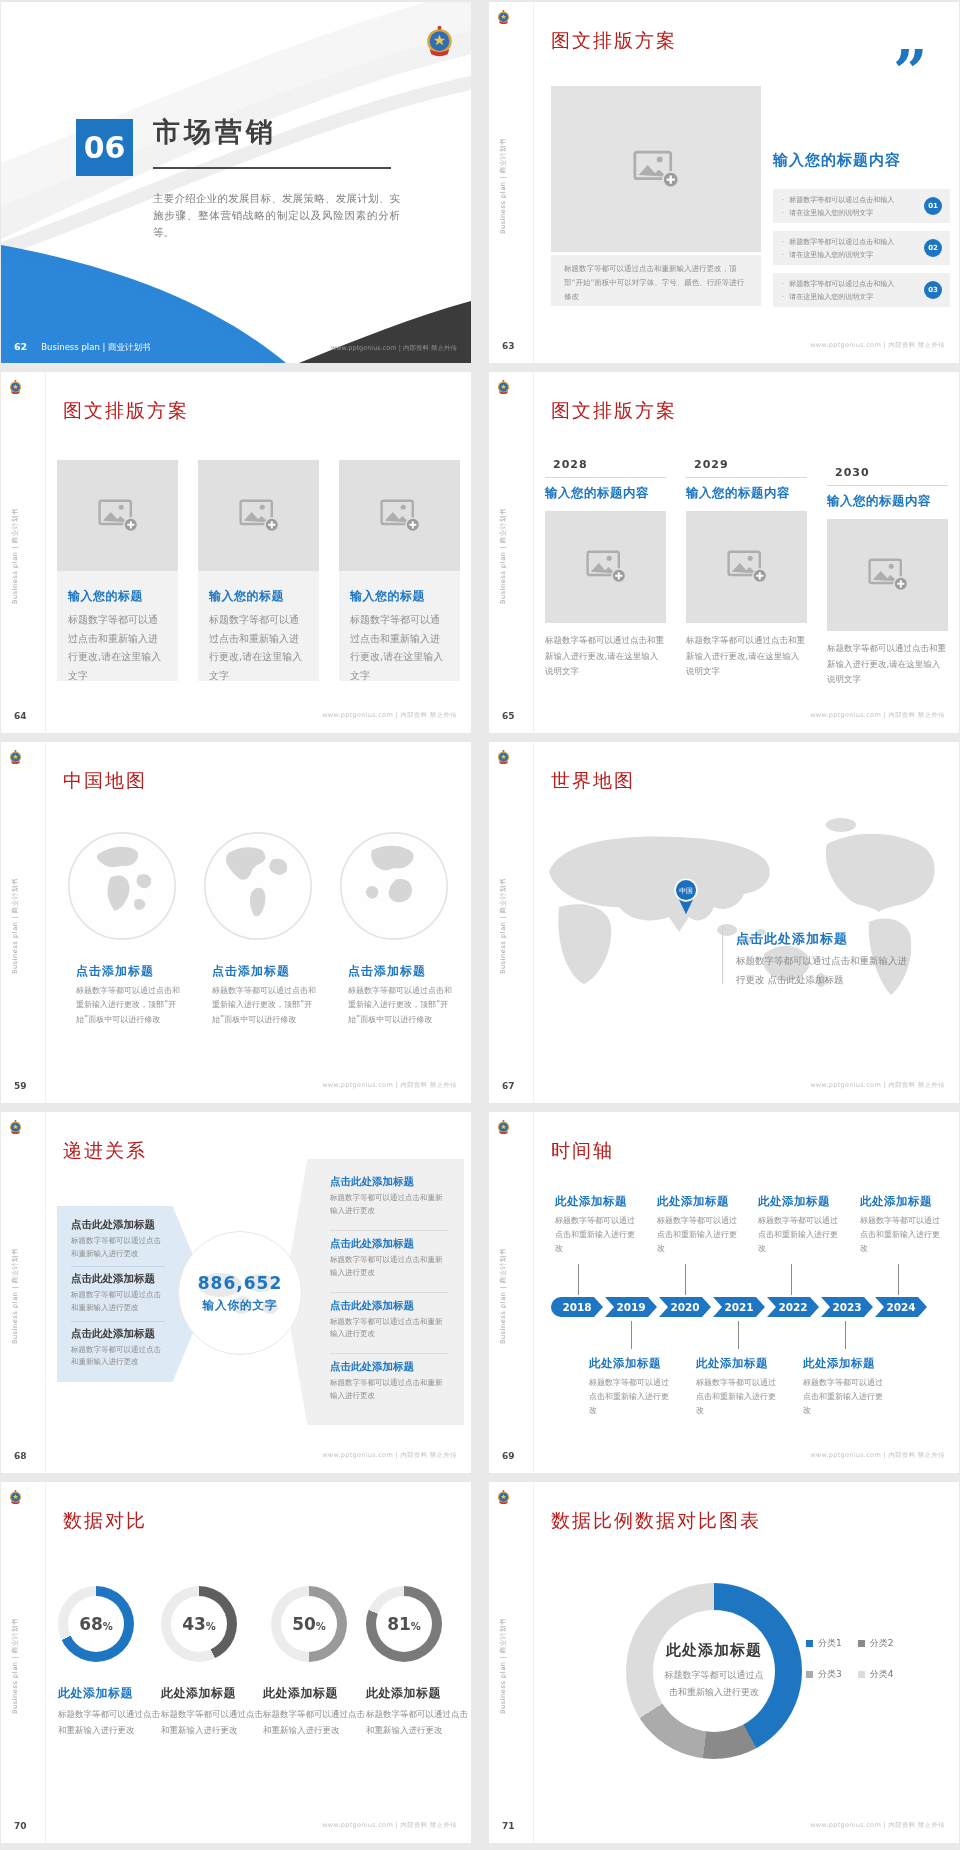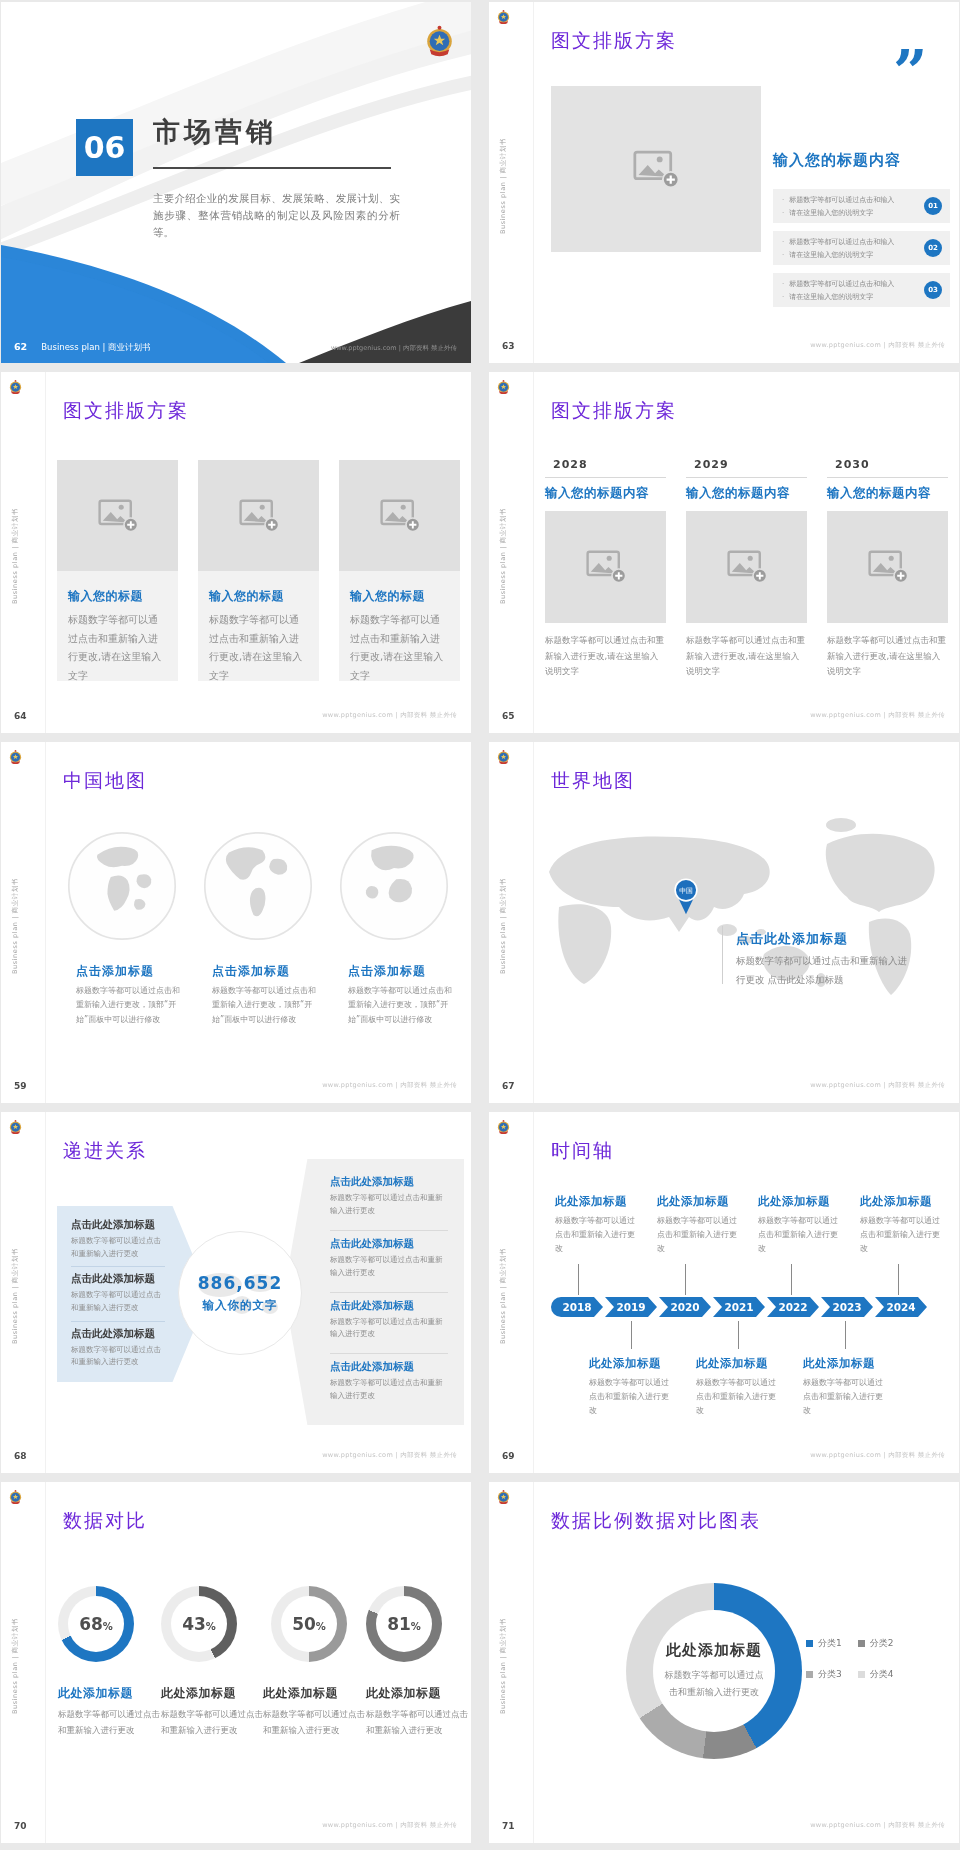--- a/index.html
+++ b/index.html
@@ -5,21 +5,21 @@
   html,body{margin:0;padding:0;background:#e9e9e9;}
   .wrap{width:960px;height:1850px;box-sizing:border-box;padding:2px 1px;display:grid;
         grid-template-columns:470px 470px;grid-auto-rows:361px;column-gap:18px;row-gap:9px;
         font-family:"DejaVu Sans","Liberation Sans",sans-serif;}
   .slide{position:relative;background:#fff;overflow:hidden;}
   
   .emblem{position:absolute;top:7px;left:7px;width:15px;height:17px;}
   .sidebar-v{position:absolute;left:-44px;top:178px;width:120px;height:12px;transform:rotate(-90deg);
              font-size:6.5px;color:#a3a3a3;letter-spacing:.6px;text-align:center;white-space:nowrap;}
   .vdiv{position:absolute;left:44px;top:0;bottom:0;width:1px;background:#f1f1f1;}
-  .s-title{position:absolute;left:62px;top:26px;font-size:19px;font-weight:500;color:#6d28d9;letter-spacing:2px;margin:0;}
+  .s-title{position:absolute;left:62px;top:26px;font-size:19px;font-weight:500;color:#b91c1c;letter-spacing:2px;margin:0;}
   .pgnum{position:absolute;left:13px;bottom:12px;font-size:9px;font-weight:bold;color:#4a4a4a;}
   .site{position:absolute;right:14px;bottom:13px;font-size:6.5px;color:#c3c3c3;letter-spacing:.3px;}
   .ph{background:#e3e3e3;display:flex;align-items:center;justify-content:center;position:absolute;}
   
   .cov-streaks{position:absolute;top:0;left:0;}
   .cov-waves{position:absolute;bottom:0;left:0;}
   .cov-emblem{position:absolute;top:22px;left:422px;width:33px;height:36px;}
   .cov-num{position:absolute;left:75px;top:117px;width:57px;height:57px;background:#1E76C2;color:#fff;
            font-size:30px;font-weight:bold;display:flex;align-items:center;justify-content:center;}
   .cov-title{position:absolute;left:152px;top:112px;font-size:27px;font-weight:bold;color:#3f3f3f;letter-spacing:4px;margin:0;}
@@ -157,20 +157,21 @@
     <h2 class="s-title">图文排版方案</h2>
     <div class="ph s63-img">
       <svg viewBox="0 0 50 42" width="46" height="39">
           <rect x="2" y="2" width="39" height="29" rx="2.5" fill="none" stroke="#aeaeae" stroke-width="3"></rect>
           <circle cx="29" cy="10" r="3.2" fill="#aeaeae"></circle>
           <path d="M6 27l10-11 8 9 4-4 9 8z" fill="#aeaeae"></path>
           <circle cx="41" cy="32" r="8.5" fill="#9c9c9c" stroke="#e3e3e3" stroke-width="2"></circle>
           <path d="M41 27.5v9M36.5 32h9" stroke="#fff" stroke-width="2.4"></path>
         </svg>
     </div>
+    <div class="s63-cap">标题数字等都可以通过点击和重新输入进行更改，顶部“开始”面板中可以对字体、字号、颜色、行距等进行修改</div>
     <div class="s63-quote">”</div>
     <div class="s63-head">输入您的标题内容</div>
 
     <div class="s63-card" style="top:187px">
       <div class="s63-line"><span class="bl">·</span><span>标题数字等都可以通过点击和输入</span></div>
       <div class="s63-line"><span class="bl">·</span><span>请在这里输入您的说明文字</span></div>
       <div class="s63-badge">01</div>
     </div>
     <div class="s63-card" style="top:229px">
       <div class="s63-line"><span class="bl">·</span><span>标题数字等都可以通过点击和输入</span></div>
@@ -282,21 +283,21 @@
           <svg viewBox="0 0 50 42" width="40" height="34">
             <rect x="2" y="2" width="39" height="29" rx="2.5" fill="none" stroke="#aeaeae" stroke-width="3"></rect>
             <circle cx="29" cy="10" r="3.2" fill="#aeaeae"></circle>
             <path d="M6 27l10-11 8 9 4-4 9 8z" fill="#aeaeae"></path>
             <circle cx="41" cy="32" r="8.5" fill="#9c9c9c" stroke="#e0e0e0" stroke-width="2"></circle>
             <path d="M41 27.5v9M36.5 32h9" stroke="#fff" stroke-width="2.4"></path>
           </svg>
         </div>
       <div class="s65-t">标题数字等都可以通过点击和重新输入进行更改,请在这里输入说明文字</div>
     </div>
-    <div class="col3" style="left:338px;top:86px">
+    <div class="col3" style="left:338px;top:94px">
       <div class="s65-year">2030</div>
       <div class="s65-hr"></div>
       <div class="s65-h">输入您的标题内容</div>
       <div class="s65-img">
           <svg viewBox="0 0 50 42" width="40" height="34">
             <rect x="2" y="2" width="39" height="29" rx="2.5" fill="none" stroke="#aeaeae" stroke-width="3"></rect>
             <circle cx="29" cy="10" r="3.2" fill="#aeaeae"></circle>
             <path d="M6 27l10-11 8 9 4-4 9 8z" fill="#aeaeae"></path>
             <circle cx="41" cy="32" r="8.5" fill="#9c9c9c" stroke="#e0e0e0" stroke-width="2"></circle>
             <path d="M41 27.5v9M36.5 32h9" stroke="#fff" stroke-width="2.4"></path>

